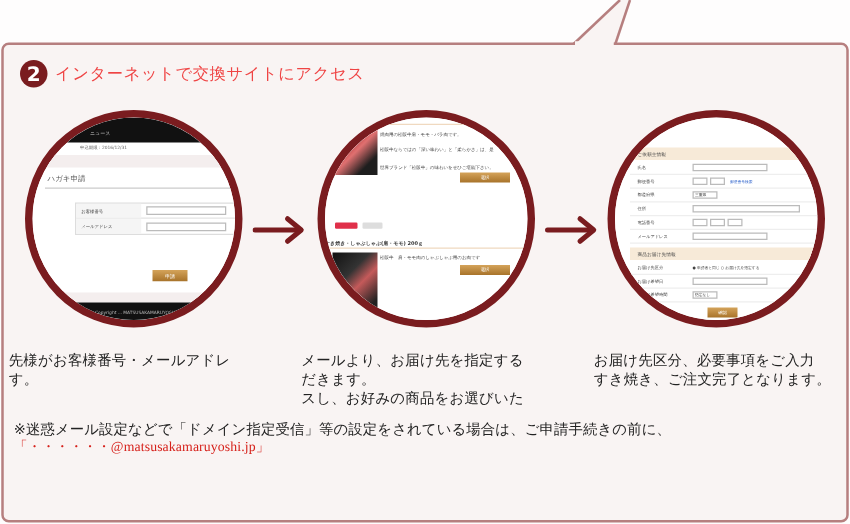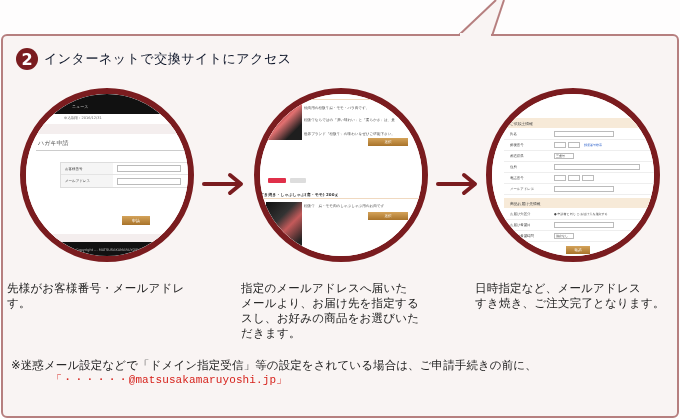--- a/index.html
+++ b/index.html
@@ -11,21 +11,21 @@
     }
     .tail { position: absolute; left: 0; top: 0; width: 680px; height: 40px; pointer-events: none; }
     .title {
       position: absolute; left: 16px; top: 48px; display: flex; align-items: center; gap: 6px;
     }
     .step-num {
       width: 22px; height: 22px; border-radius: 50%; background: #7a1c1f; color: #fff;
       font-family: "DejaVu Sans", sans-serif; font-weight: bold; font-size: 16px;
       display: flex; align-items: center; justify-content: center;
     }
-    .title-text { font-family: "DejaVu Serif", serif; font-size: 13px; color: #0f172a; letter-spacing: 0.5px; }
+    .title-text { font-family: "DejaVu Serif", serif; font-size: 13px; color: #ef4444; letter-spacing: 0.5px; }
 
     .circle {
       position: absolute; width: 174px; height: 174px; border-radius: 50%;
       border: 6px solid #7a1c1f; overflow: hidden; background: #fff;
     }
     .c1 { left: 20px; top: 88px; }
     .c2 { left: 254px; top: 88px; }
     .c3 { left: 486px; top: 88px; }
 
     .arrow { position: absolute; width: 44px; height: 24px; }
@@ -72,22 +72,22 @@
     .s3 .btn { position: absolute; left: 74px; top: 152px; width: 24px; height: 8px; background: linear-gradient(#d4a35a,#a8732a); color: #fff; font-size: 3.5px; display:flex; align-items:center; justify-content:center; }
 
     .desc {
       position: absolute; font-family: "DejaVu Sans", sans-serif; font-size: 11.5px; line-height: 15px;
       color: #222; letter-spacing: 0.2px;
     }
     .d1 { left: 7px; top: 281px; width: 200px; }
     .d2 { left: 241px; top: 281px; width: 200px; }
     .d3 { left: 475px; top: 281px; width: 200px; }
 
-    .note { position: absolute; left: 11px; top: 358px; font-size: 11.5px; line-height: 15px; color: #222; letter-spacing: 0.1px; }
-    .note .mail { color: #d6211b; font-family: Liberation Mono, monospace; font-size: 11px; margin-left: 40px; }
+    .note { position: absolute; left: 11px; top: 336px; font-size: 11.5px; line-height: 15px; color: #222; letter-spacing: 0.1px; }
+    .note .mail { color: #d6211b; font-family: Liberation Serif, serif; font-size: 11px; }
   </style>
 </head>
 <body>
 
 <svg class="tail" viewBox="0 0 680 40" width="680" height="40">
   <polygon points="458,36 496,0 504,0 492,36" fill="#f9f4f3"></polygon>
   <polyline points="458,36 496,0" fill="none" stroke="#b67f7f" stroke-width="2"></polyline>
   <polyline points="504,0 492,36" fill="none" stroke="#b67f7f" stroke-width="2"></polyline>
 </svg>
 
@@ -201,26 +201,25 @@
     </div>
     <div class="btn">確認</div>
   </div>
 </div>
 
 <div class="desc d1">
   <div>先様がお客様番号・メールアドレ</div>
   <div>す。</div>
 </div>
 <div class="desc d2">
-  <div>指定のメールアドレスへ届いた</div>
   <div>メールより、お届け先を指定する</div>
+  <div>だきます。</div>
   <div>スし、お好みの商品をお選びいた</div>
-  <div>だきます。</div>
 </div>
 <div class="desc d3">
-  <div>日時指定など、メールアドレス</div>
+  <div>お届け先区分、必要事項をご入力</div>
   <div>すき焼き、ご注文完了となります。</div>
 </div>
 
 <div class="note">
   <div>※迷惑メール設定などで「ドメイン指定受信」等の設定をされている場合は、ご申請手続きの前に、</div>
   <div class="mail">「・・・・・・@matsusakamaruyoshi.jp」</div>
 </div>
 
 </body></html>

